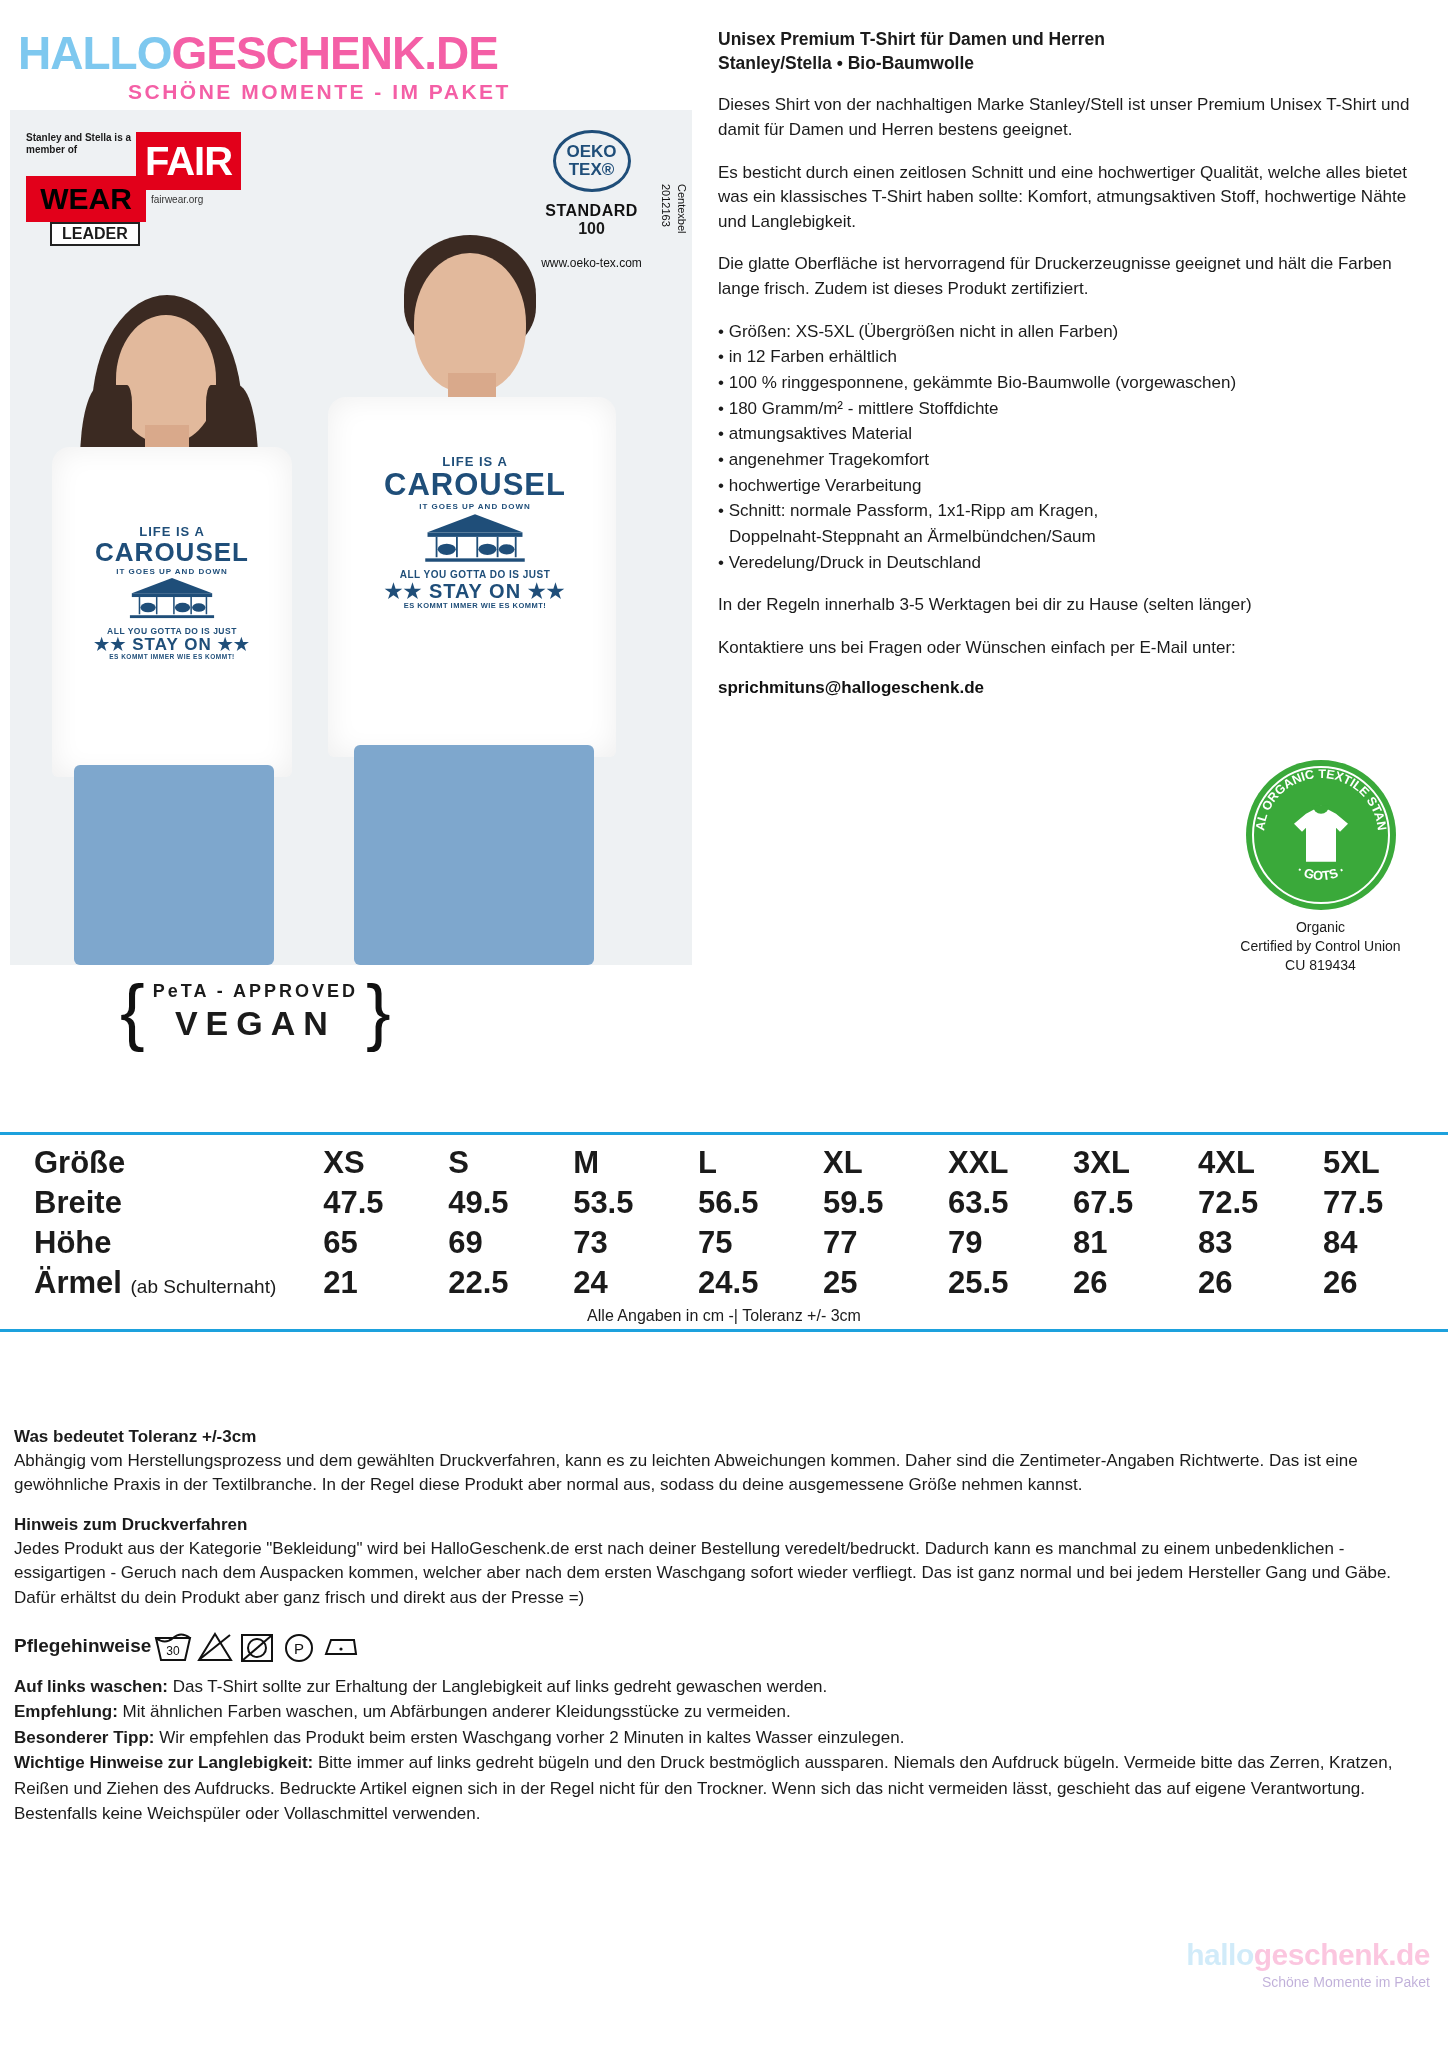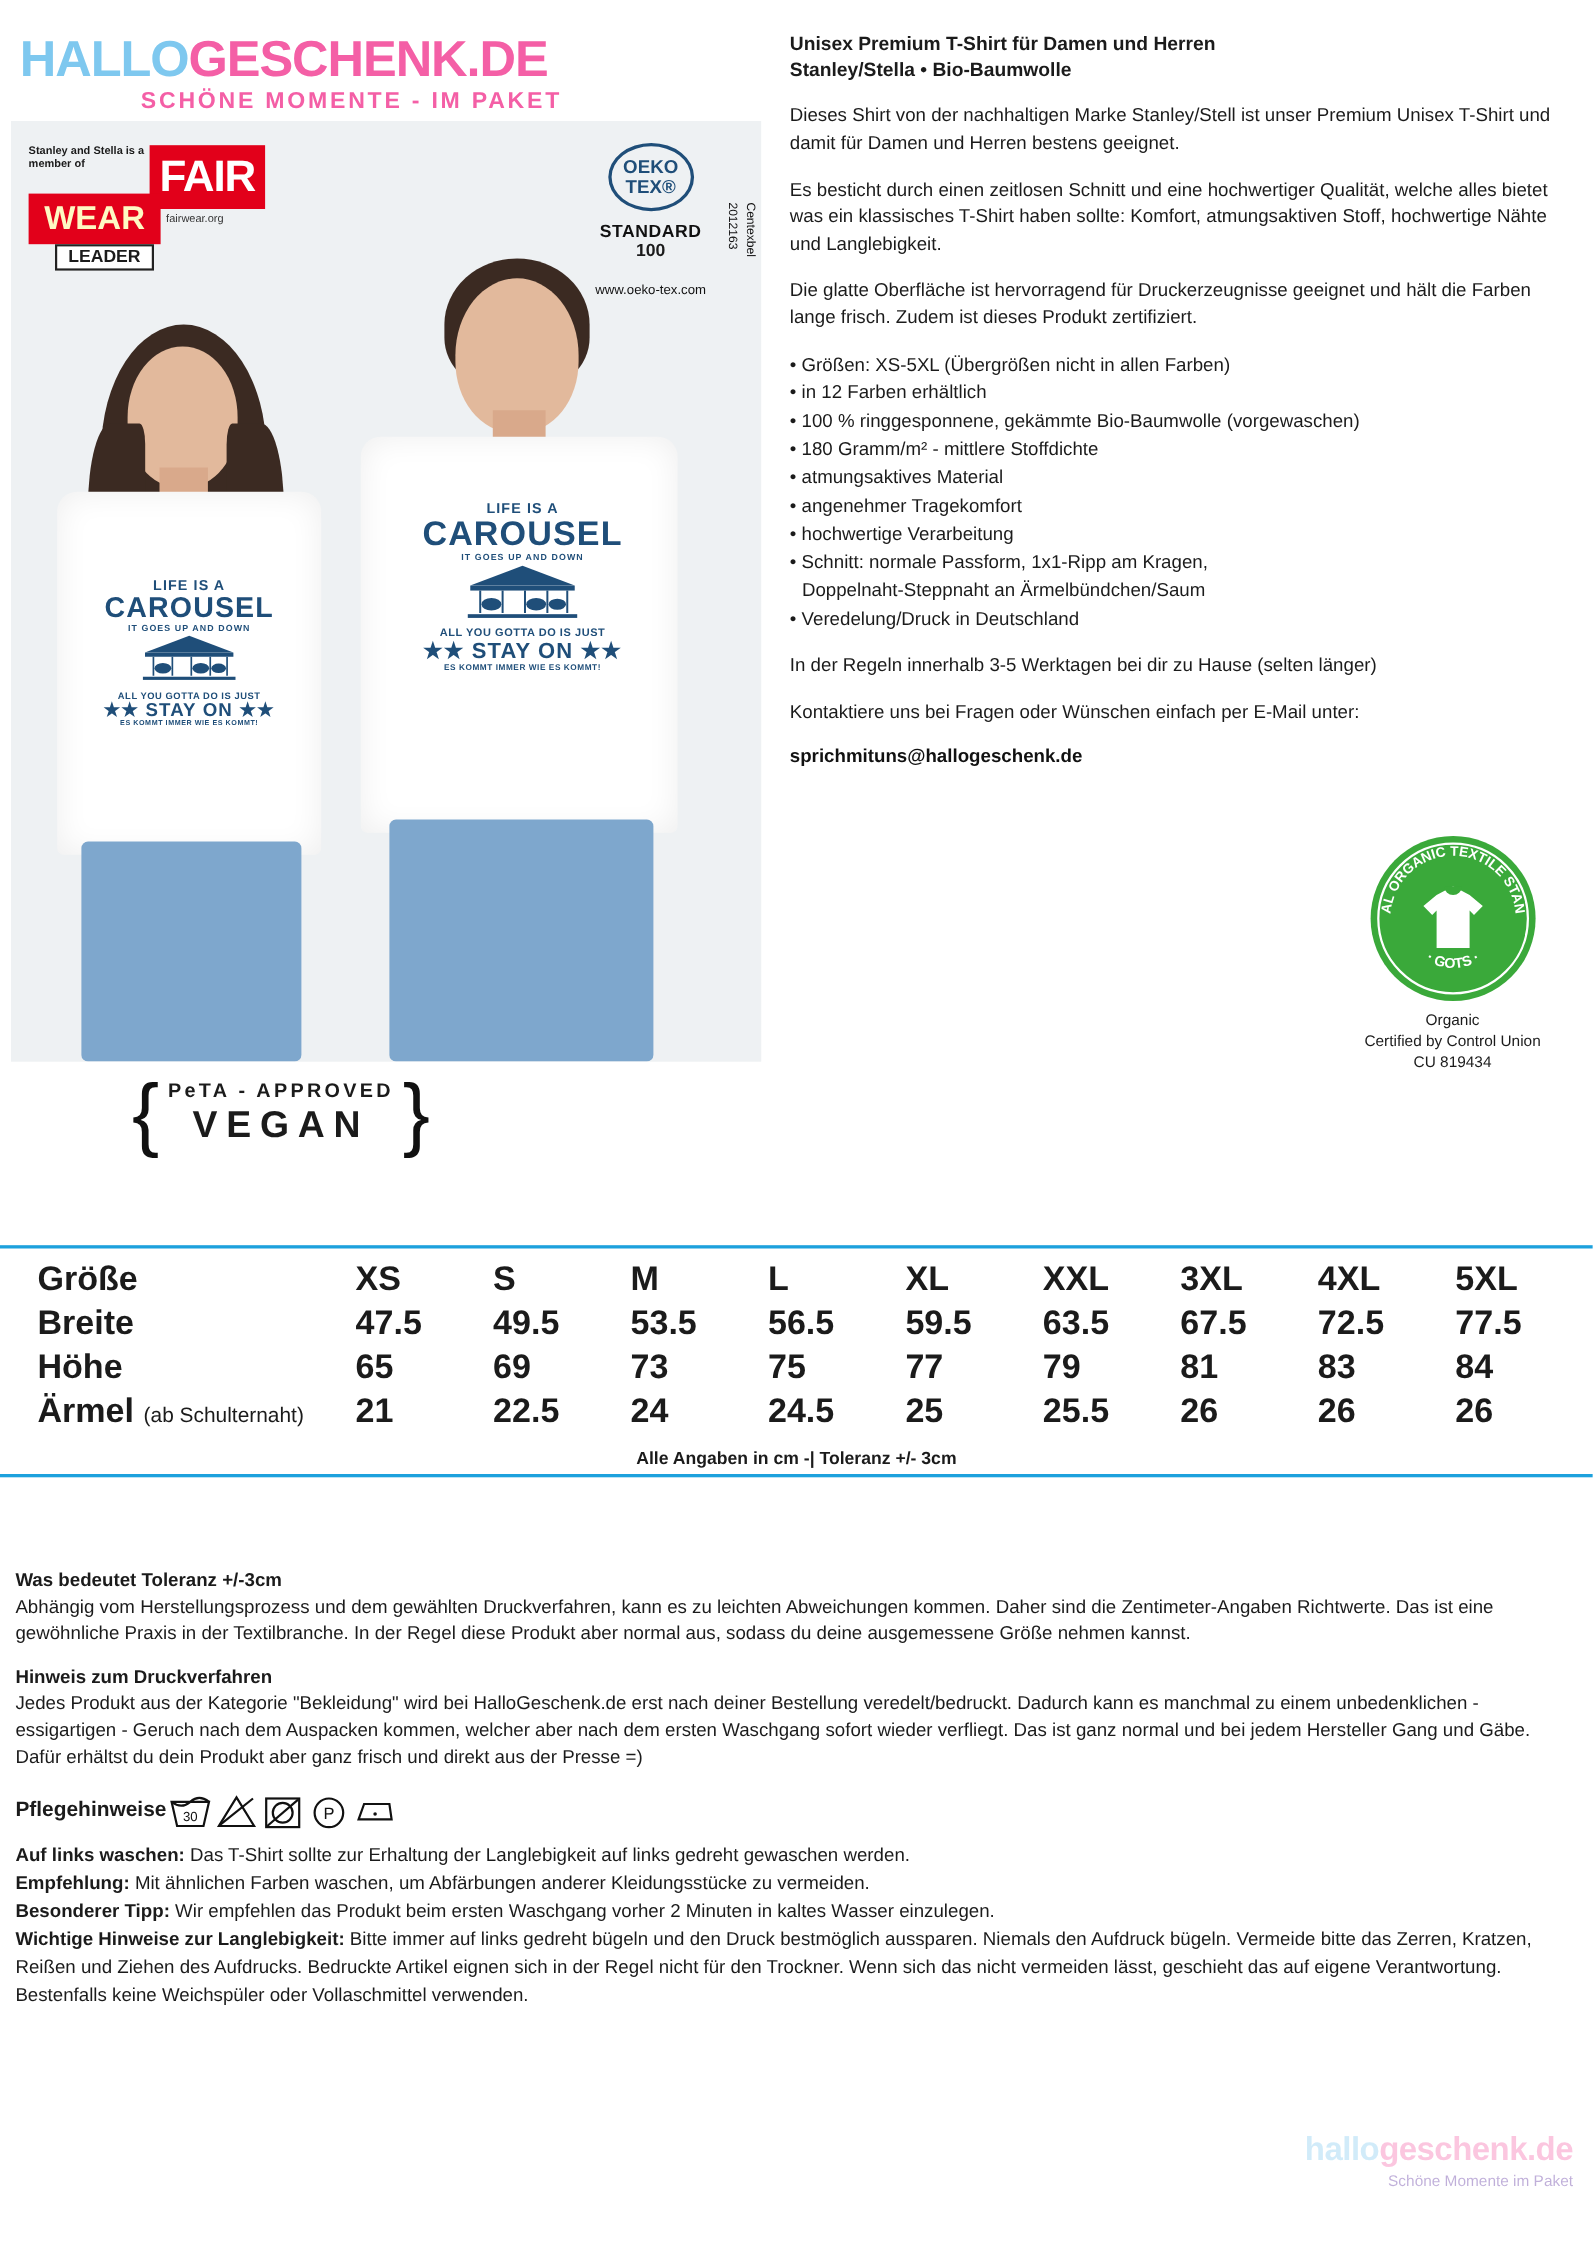--- a/index.html
+++ b/index.html
@@ -51,21 +51,21 @@
   .print .l5 { font-size:17px; letter-spacing:1px; }
   .print .l6 { font-size:6.5px; letter-spacing:0.5px; }
 
   
   .fairwear {
     position:absolute; left:16px; top:22px; width:215px; height:105px;
   }
   .fw-top { font-size:10px; color:#1b1b1b; line-height:1.15; width:115px; font-weight:600;}
   .fw-red { position:absolute; left:110px; top:0px; width:105px; height:58px; background:#e2001a; color:#fff;
             font-size:40px; font-weight:bold; display:flex; align-items:center; justify-content:center; letter-spacing:-1px;}
-  .fw-red2 { position:absolute; left:0; top:44px; width:120px; height:46px; background:#e2001a; color:#fef9c3;
+  .fw-red2 { position:absolute; left:0; top:44px; width:120px; height:46px; background:#e2001a; color:#000000;
             font-size:30px; font-weight:bold; display:flex; align-items:center; justify-content:center;}
   .fw-url { position:absolute; left:125px; top:62px; font-size:10px; color:#333; }
   .fw-leader { position:absolute; left:24px; top:90px; border:2px solid #222; padding:1px 10px; font-size:16px; font-weight:bold; background:#fff;}
 
   .oeko { position:absolute; right:18px; top:20px; width:165px; text-align:center; }
   .oeko-circle { width:78px; height:62px; border-radius:50%; border:3px solid #1f4e79; color:#1f4e79;
      margin:0 auto; font-size:17px; font-weight:bold; line-height:1.05; display:flex; flex-direction:column;
      align-items:center; justify-content:center; }
   .oeko-std { margin-top:10px; font-size:16px; font-weight:bold; color:#111; letter-spacing:0.5px;}
   .oeko-100 { font-size:16px; font-weight:bold; }
@@ -94,21 +94,21 @@
   .gots-text-ring { position:absolute; inset:0; }
   .gots-sub { font-size:14px; line-height:1.35; margin-top:8px; }
 
   
   .table-sec { position:absolute; left:0; top:1132px; width:1448px; border-top:3px solid #1da1dd; border-bottom:3px solid #1da1dd; padding:8px 0 4px 0;}
   table.size { width:100%; border-collapse:collapse; }
   table.size td { font-size:31px; font-weight:bold; padding:2px 0; }
   table.size td.lbl { width:300px; padding-left:34px; }
   table.size td.lbl span.small { font-size:19px; font-weight:normal; }
   table.size td.v { width:116px; text-align:left; }
-  .table-note { text-align:center; font-size:16px; font-weight:bold; margin-top:15px;}
+  .table-note { text-align:center; font-size:16px; font-weight:normal; margin-top:4px;}
 
   
   .bottom { position:absolute; left:0; top:1415px; width:1448px; padding:12px 16px 0 14px; }
   .b-h { font-size:17px; font-weight:bold; margin-bottom:2px; }
   .b-p { font-size:17px; line-height:1.42; margin-bottom:18px; }
   .care-row { display:flex; align-items:center; gap:2px; margin-bottom:10px;}
   .care-title { font-size:19px; font-weight:bold; }
   .care-icon { width:40px; height:36px; }
   .b-line { font-size:17px; line-height:1.5; }
   .b-line b { font-weight:bold; }

